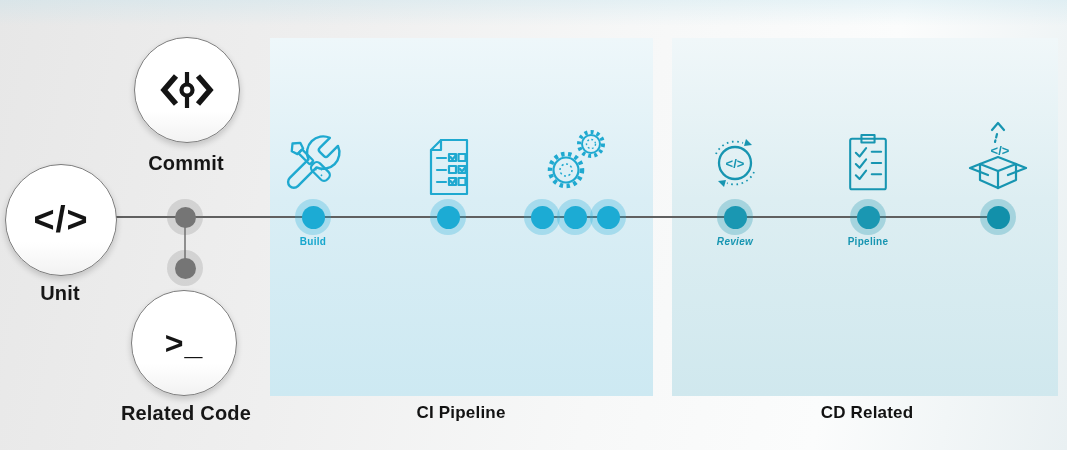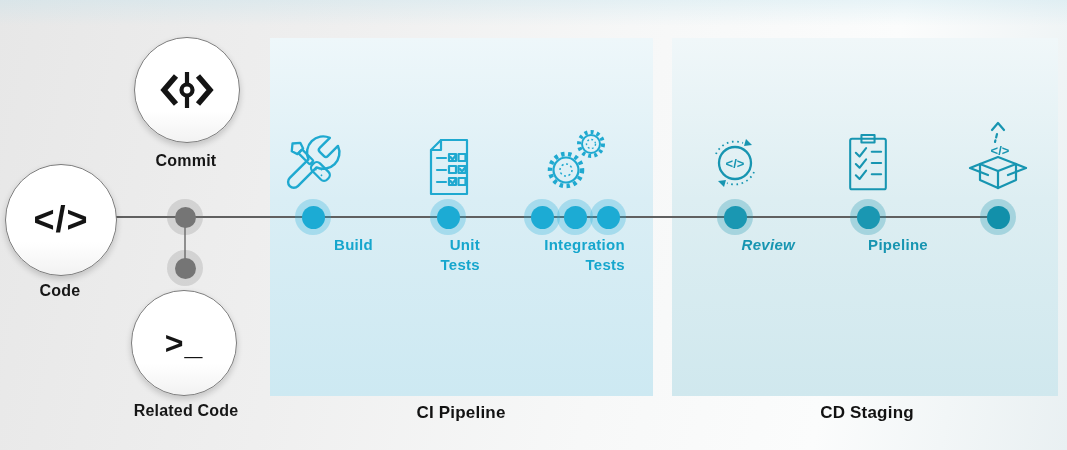--- a/index.html
+++ b/index.html
@@ -26,23 +26,23 @@
   .halo.ci{background:rgba(33,174,214,0.28);} .halo.ci .dot{background:#1cabd4;}
   .halo.cd{background:rgba(24,148,172,0.28);} .halo.cd .dot{background:#1a97b2;}
   .halo.cd.prod .dot{background:#1290aa;}
   .halo.gray{background:rgba(120,120,120,0.22);} .halo.gray .dot{background:#757575;width:21px;height:21px;}
   
   .circle{position:absolute;border-radius:50%;background:linear-gradient(180deg,#ffffff 70%,#f2f2f2 100%);
     border:1.5px solid #7c7c7c;box-shadow:0 3px 6px rgba(0,0,0,0.18);z-index:4;
     display:flex;align-items:center;justify-content:center;}
   .circle .glyph{font-weight:700;color:#141414;letter-spacing:1px;}
   
-  .blabel{position:absolute;color:#161616;font-weight:700;font-size:16px;text-align:center;z-index:5;letter-spacing:0.2px;}
+  .blabel{position:absolute;color:#161616;font-weight:700;font-size:20px;text-align:center;z-index:5;letter-spacing:0.2px;}
   .ptitle{position:absolute;top:403px;width:200px;text-align:center;color:#121212;font-weight:700;font-size:17px;z-index:5;letter-spacing:0.2px;}
-  .steplabel{position:absolute;top:235px;text-align:right;font-weight:700;font-size:15px;line-height:1.3;z-index:5;letter-spacing:0.3px;}
+  .steplabel{position:absolute;top:235px;text-align:center;font-weight:700;font-size:10px;line-height:1.3;z-index:5;letter-spacing:0.3px;}
   .steplabel.ci{color:#16a6cd;}
   .steplabel.cd{color:#1795b1;}
   .stepicon{position:absolute;z-index:3;}
   svg{display:block;}
 </style>
 </head>
 <body>
 
 <div class="canvas">
 
@@ -55,21 +55,21 @@
   <div class="halo gray" style="left:167px;top:199px;">
       <div class="dot"></div>
     </div>
   <div class="halo gray" style="left:167px;top:250px;">
       <div class="dot"></div>
     </div>
 
   <div class="circle" style="left:5px;top:164px;width:110px;height:110px;">
     <span class="glyph" style="font-size:36px;">&lt;/&gt;</span>
   </div>
-  <div class="blabel" style="left:0px;top:282px;width:120px;">Code</div>
+  <div class="blabel" style="left:0px;top:282px;width:120px;">Unit</div>
 
   <div class="circle" style="left:134px;top:37px;width:104px;height:104px;">
     <span>
       <svg width="62" height="54" viewBox="0 0 60 54" fill="none" stroke="#141414">
         <polyline points="19,13 7,27 19,41" stroke-width="5.5"></polyline>
         <polyline points="41,13 53,27 41,41" stroke-width="5.5"></polyline>
         <circle cx="30" cy="27" r="5.5" stroke-width="4.2"></circle>
         <line x1="30" y1="9" x2="30" y2="20" stroke-width="4.2"></line>
         <line x1="30" y1="34" x2="30" y2="45" stroke-width="4.2"></line>
       </svg>
@@ -116,42 +116,40 @@
         <path d="M39,33 l2,2.5 l3.5,-4.5"></path>
       <line x1="16" y1="46" x2="25" y2="46"></line>
       <rect x="28" y="42" width="7" height="7"></rect>
         <path d="M29.5,45 l2,2.5 l3.5,-4.5"></path>
       <rect x="37.5" y="42" width="7" height="7"></rect>
     </svg>
   </div>
   <div class="halo ci" style="left:430px;top:199px;">
       <div class="dot"></div>
     </div>
-  <div class="steplabel ci" style="left:416px;width:64px;">Unit Tests</div>
 
   <div class="stepicon" style="left:540px;top:127px;">
     <svg width="70" height="64" viewBox="0 0 70 64" fill="none" stroke="#1fa9d0">
       <circle cx="26" cy="43" r="16" stroke-width="4.5" stroke-dasharray="3.4 3.6"></circle>
       <circle cx="26" cy="43" r="12.5" stroke-width="2.2"></circle>
       <circle cx="26" cy="43" r="6" stroke-width="1.5" stroke-dasharray="2 2.6"></circle>
       <circle cx="51" cy="17" r="12" stroke-width="4" stroke-dasharray="3 3.2"></circle>
       <circle cx="51" cy="17" r="9" stroke-width="2"></circle>
       <circle cx="51" cy="17" r="4.5" stroke-width="1.4" stroke-dasharray="1.8 2.4"></circle>
     </svg>
   </div>
   <div class="halo ci" style="left:524px;top:199px;">
       <div class="dot"></div>
     </div>
   <div class="halo ci" style="left:557px;top:199px;">
       <div class="dot"></div>
     </div>
   <div class="halo ci" style="left:590px;top:199px;">
       <div class="dot"></div>
     </div>
-  <div class="steplabel ci" style="left:525px;width:100px;">Integration Tests</div>
 
   <div class="stepicon" style="left:703px;top:128px;">
     <svg width="64" height="66" viewBox="0 0 64 66" fill="none" stroke="#1795b1">
       <circle cx="32" cy="35" r="16" stroke-width="2.3"></circle>
       <path d="M13,26 A21,21 0 0 1 40,15" stroke-width="1.8" stroke-dasharray="1.6 3.6"></path>
       <polygon points="43,11 49,17 41,18" fill="#1795b1" stroke="none"></polygon>
       <path d="M51,44 A21,21 0 0 1 24,55" stroke-width="1.8" stroke-dasharray="1.6 3.6"></path>
       <polygon points="21,59 15,53 23,52" fill="#1795b1" stroke="none"></polygon>
       <text x="32" y="40" text-anchor="middle" font-family="Liberation Sans, sans-serif" font-size="13" font-weight="700" fill="#1795b1" stroke="none">&lt;/&gt;</text>
     </svg>
@@ -188,15 +186,15 @@
       <path d="M53,44 V60 L35,68"></path>
       <path d="M17,44 L7,48 L25,55"></path>
       <path d="M53,44 L63,48 L45,55"></path>
     </svg>
   </div>
   <div class="halo cd prod" style="left:980px;top:199px;">
       <div class="dot"></div>
     </div>
 
   <div class="ptitle" style="left:361px;text-align:center;">CI Pipeline</div>
-  <div class="ptitle" style="left:767px;">CD Staging</div>
+  <div class="ptitle" style="left:767px;">CD Related</div>
 
 </div>
 
 </body></html>

